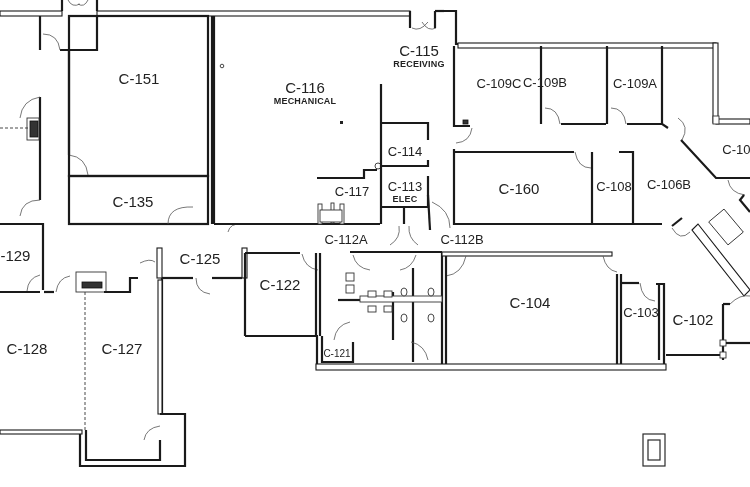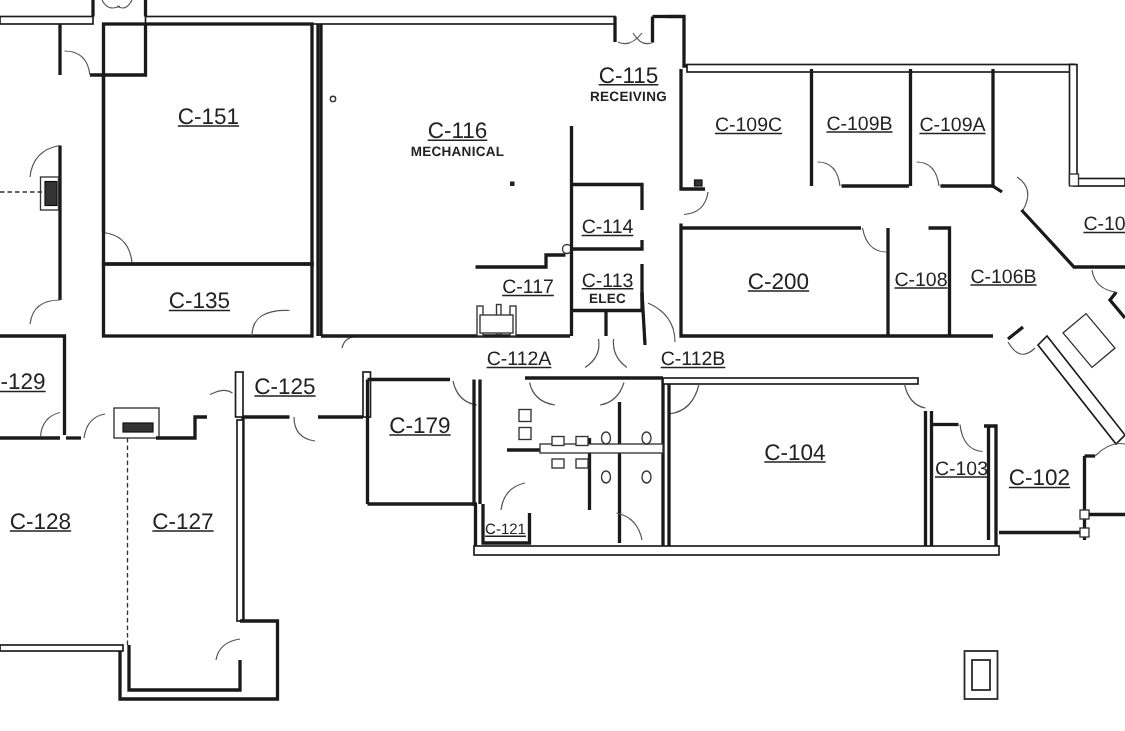--- a/index.html
+++ b/index.html
@@ -6,21 +6,21 @@
   body { width: 750px; height: 487px; overflow: hidden; position: relative; font-family: "Liberation Sans", sans-serif; }
   #plan { position: absolute; left: 0; top: 0; width: 750px; height: 487px; }
   .wall { fill: none; stroke: #1a1a1a; stroke-width: 2.2; }
   .wall-thin { fill: none; stroke: #2a2a2a; stroke-width: 1.2; }
   .wall-dbl { fill: #ffffff; stroke: #1a1a1a; stroke-width: 1.1; }
   .door { fill: none; stroke: #555; stroke-width: 0.8; }
   .dash { fill: none; stroke: #333; stroke-width: 0.9; stroke-dasharray: 3 2; }
   .fix { fill: #fff; stroke: #333; stroke-width: 0.9; }
   .dark { fill: #333; stroke: #111; stroke-width: 0.8; }
   .lbl { position: absolute; color: #222; white-space: nowrap; transform: translate(-50%, -50%); text-align: center; line-height: 1; }
-  .lbl .num { display: block; font-size: 15px; text-decoration: underline; }
+  .lbl .num { display: block; font-size: 15px; }
   .lbl .sub { display: block; font-size: 9px; margin-top: 2px; letter-spacing: 0.2px; font-weight: bold; }
   .lbl.sm .num { font-size: 13px; text-align: center; }
   .lbl.xs .num { font-size: 10px; text-align: right; }
 </style>
 </head>
 <body>
 
 <svg id="plan" viewBox="0 0 750 487" xmlns="http://www.w3.org/2000/svg">
 
   <g>
@@ -257,46 +257,46 @@
 </div>
 <div class="lbl sm" style="left:346px;top:239px">
   <span class="num">C-112A</span>
 </div>
 <div class="lbl sm" style="left:462px;top:239px">
   <span class="num">C-112B</span>
 </div>
 <div class="lbl sm" style="left:499px;top:83px">
   <span class="num">C-109C</span>
 </div>
-<div class="lbl sm" style="left:573px;top:82px">
+<div class="lbl sm" style="left:545px;top:82px">
   <span class="num">C-109B</span>
 </div>
 <div class="lbl sm" style="left:635px;top:83px">
   <span class="num">C-109A</span>
 </div>
 <div class="lbl sm" style="left:740px;top:149px">
   <span class="num">C-107</span>
 </div>
 <div class="lbl" style="left:519px;top:188px">
-  <span class="num">C-200</span>
+  <span class="num">C-160</span>
 </div>
 <div class="lbl sm" style="left:614px;top:186px">
   <span class="num">C-108</span>
 </div>
 <div class="lbl sm" style="left:669px;top:184px">
   <span class="num">C-106B</span>
 </div>
 <div class="lbl" style="left:10px;top:255px">
   <span class="num">C-129</span>
 </div>
-<div class="lbl" style="left:190px;top:258px">
+<div class="lbl" style="left:200px;top:258px">
   <span class="num">C-125</span>
 </div>
 <div class="lbl" style="left:280px;top:284px">
-  <span class="num">C-179</span>
+  <span class="num">C-122</span>
 </div>
 <div class="lbl" style="left:530px;top:302px">
   <span class="num">C-104</span>
 </div>
 <div class="lbl sm" style="left:641px;top:312px">
   <span class="num">C-103</span>
 </div>
 <div class="lbl" style="left:693px;top:319px">
   <span class="num">C-102</span>
 </div>

